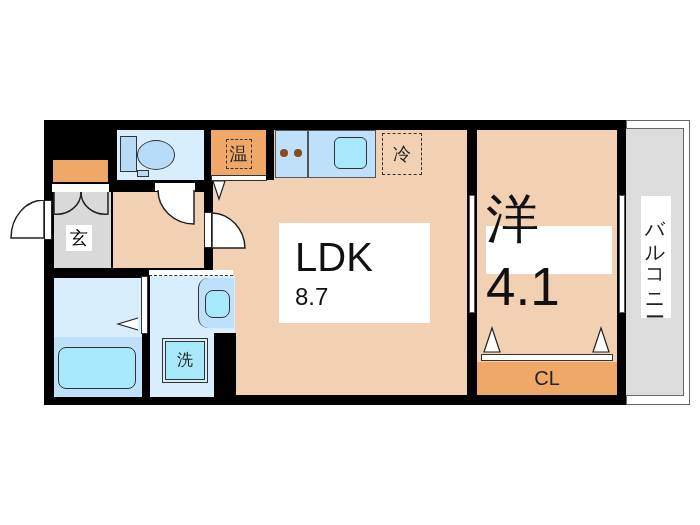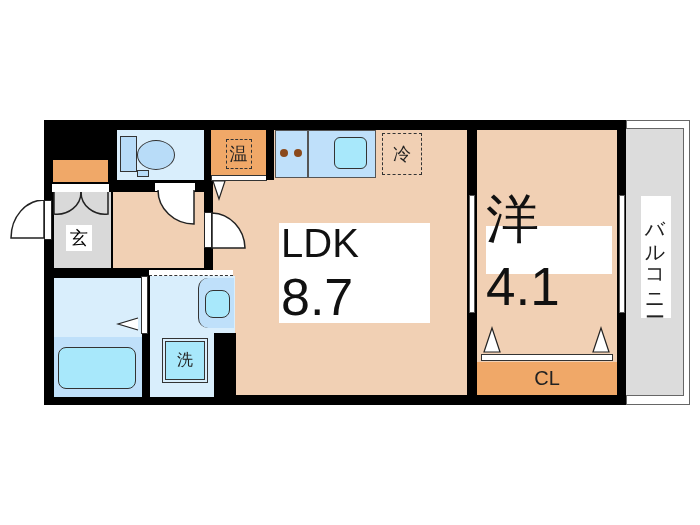--- a/index.html
+++ b/index.html
@@ -71,23 +71,23 @@
 </div>
 
 <svg class="abs" style="left:211px;top:181px;" width="16" height="20">
   <path d="M2 0 L14 0 L8 18 Z" fill="#fff" stroke="#222" stroke-width="1.2"></path>
 </svg>
 <div class="abs white" style="left:204px;top:212px;width:8px;height:36px;border:1px solid #222;"></div>
 <svg class="abs" style="left:211px;top:211px;" width="36" height="38">
   <path d="M1 2 A34 36 0 0 1 34 37 L1 37 Z" fill="#fff" stroke="#222" stroke-width="1.5"></path>
 </svg>
 
-<div class="abs label-box" style="left:279px;top:223px;width:151px;height:100px;flex-direction:column;align-items:flex-start;justify-content:center;padding-left:2px;line-height:1;">
+<div class="abs label-box" style="left:279px;top:223px;width:151px;height:100px;flex-direction:column;align-items:flex-start;justify-content:center;padding-left:16px;line-height:1;">
   <span style="font-size:40px;">LDK</span>
-  <span style="font-size:52px;margin-top:8px;">8.7</span>
+  <span style="font-size:24px;margin-top:8px;">8.7</span>
 </div>
 
 <div class="abs wet" style="left:54px;top:278px;width:88px;height:119px;"></div>
 <div class="abs wetdark" style="left:54px;top:337px;width:88px;height:60px;"></div>
 <div class="abs" style="left:58px;top:347px;width:78px;height:42px;background:#a8e8fb;border:1.5px solid #333;border-radius:8px;"></div>
 <div class="abs white" style="left:141px;top:276px;width:7px;height:58px;border:1px solid #333;"></div>
 <svg class="abs" style="left:116px;top:317px;" width="24" height="14">
   <path d="M22 1 L2 7 L22 13" fill="#fff" stroke="#222" stroke-width="1.2"></path>
 </svg>
 

